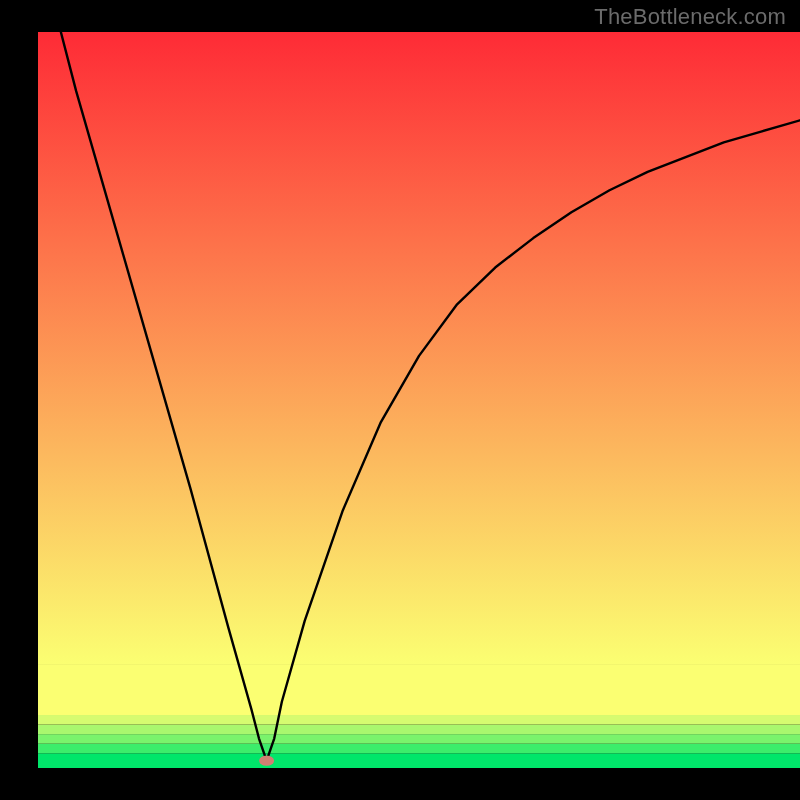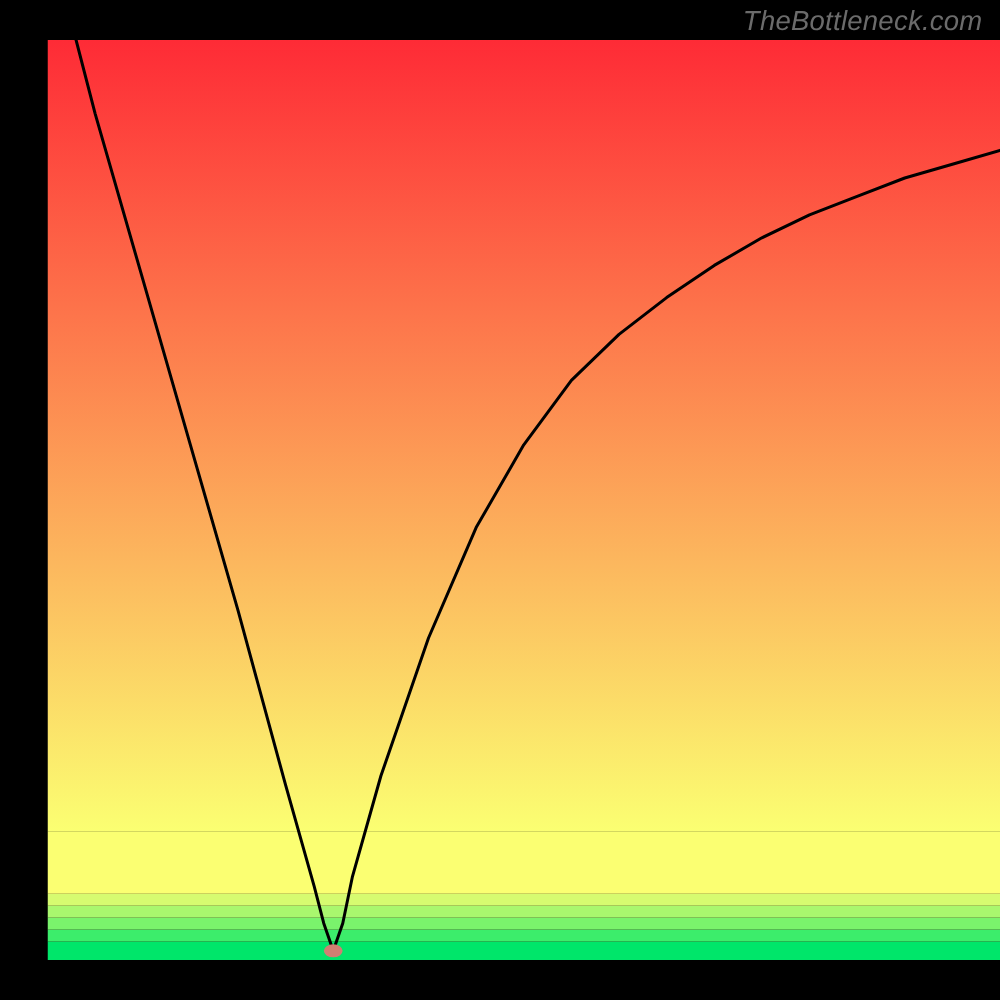--- a/index.html
+++ b/index.html
@@ -8,21 +8,20 @@
     width: 800px;
     height: 800px;
     overflow: hidden;
     background: #000;
     font-family: Arial, Helvetica, sans-serif;
   }
   .frame {
     position: relative;
     width: 800px;
     height: 800px;
-    font-style: italic;
   }
   .watermark {
     position: absolute;
     top: 4px;
     right: 14px;
     color: #6b6b6b;
     font-size: 22px;
     font-weight: 500;
     letter-spacing: 0.2px;
     user-select: none;

